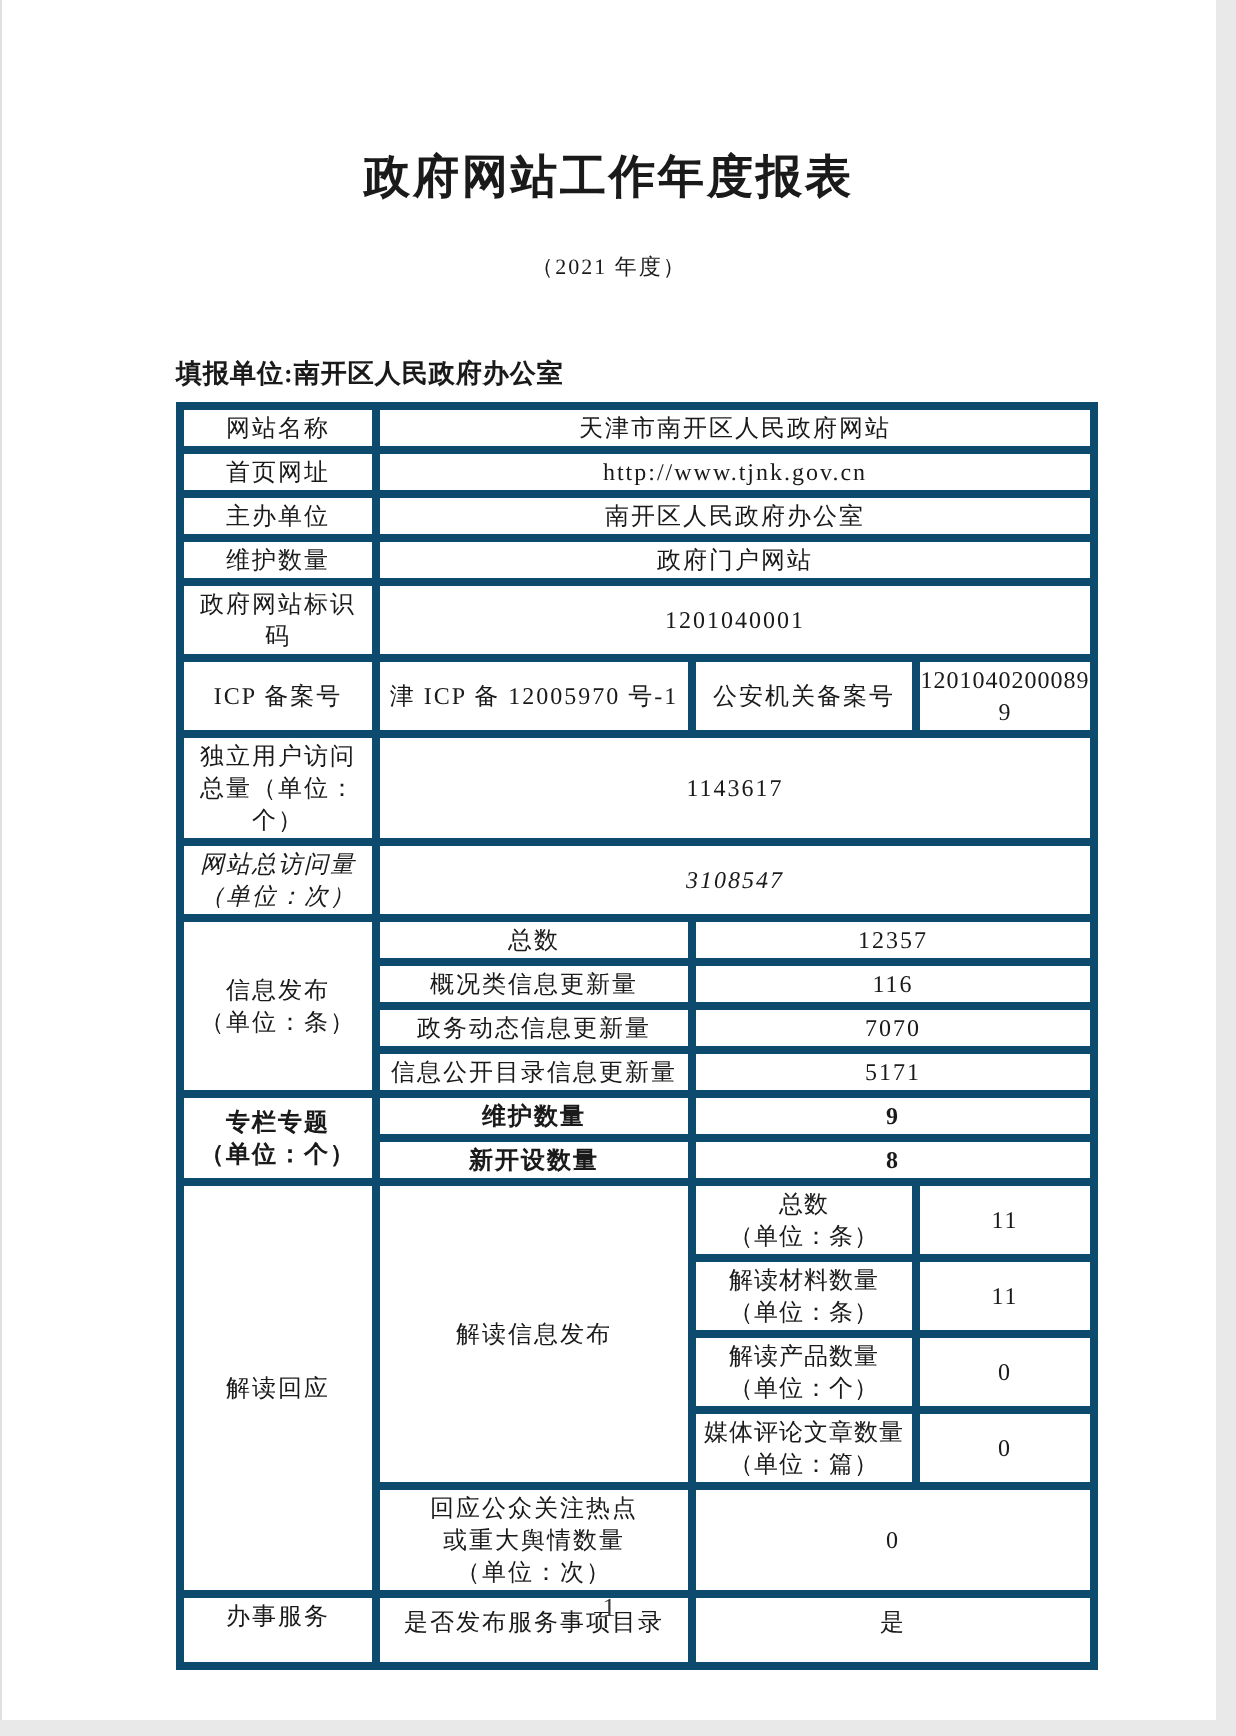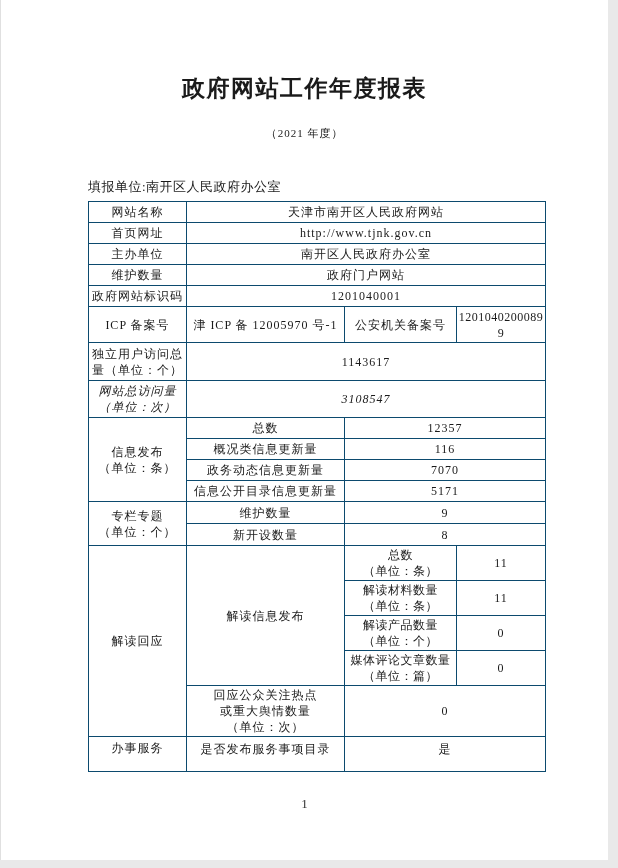--- a/index.html
+++ b/index.html
@@ -23,36 +23,36 @@
     font-size: 23px; font-weight: 700; letter-spacing: 1.5px;
     line-height: 30px;
   }
   .doc-subtitle {
     position: absolute; top: 126px; left: 0; width: 100%;
     text-align: center;
     font-size: 11px; letter-spacing: 1px;
   }
   .reporting-unit {
     position: absolute; top: 178px; left: 87px;
-    font-size: 13px; font-weight: 400; letter-spacing: 0.5px;
+    font-size: 13px; font-weight: 700; letter-spacing: 0.5px;
   }
   table.report-table {
     position: absolute; top: 201px; left: 87px;
     width: 457px;
     border-collapse: collapse; table-layout: fixed;
   }
   td {
-    border: 1px solid #0c4a6e;
+    border: 4px solid #0c4a6e;
     font-size: 12px; letter-spacing: 1px; line-height: 16px;
     text-align: center; vertical-align: middle;
     padding: 1px 2px;
     overflow: hidden;
   }
   td span { display: block; }
-  .h21 { height: 21px; } .h22 { height: 22px; }
+  .h21 { height: 21px; } .h22 { height: 22px; font-weight: bold; }
   .h35 { height: 35px; } .h36 { height: 36px; }
   .h37 { height: 37px; font-style: italic; } .h38 { height: 38px; }
   .h51 { height: 51px; }
   .tight { letter-spacing: 0.5px; }
   .pad-wide { padding: 1px 24px; }
   .num-wrap { word-break: break-all; letter-spacing: 0.5px; padding: 1px 0; text-align: center; }
   .va-bottom { vertical-align: bottom; padding-bottom: 15px; }
   .va-top { vertical-align: top; padding-top: 4px; }
   .page-number {
     position: absolute; top: 796px; left: 0; width: 100%;

